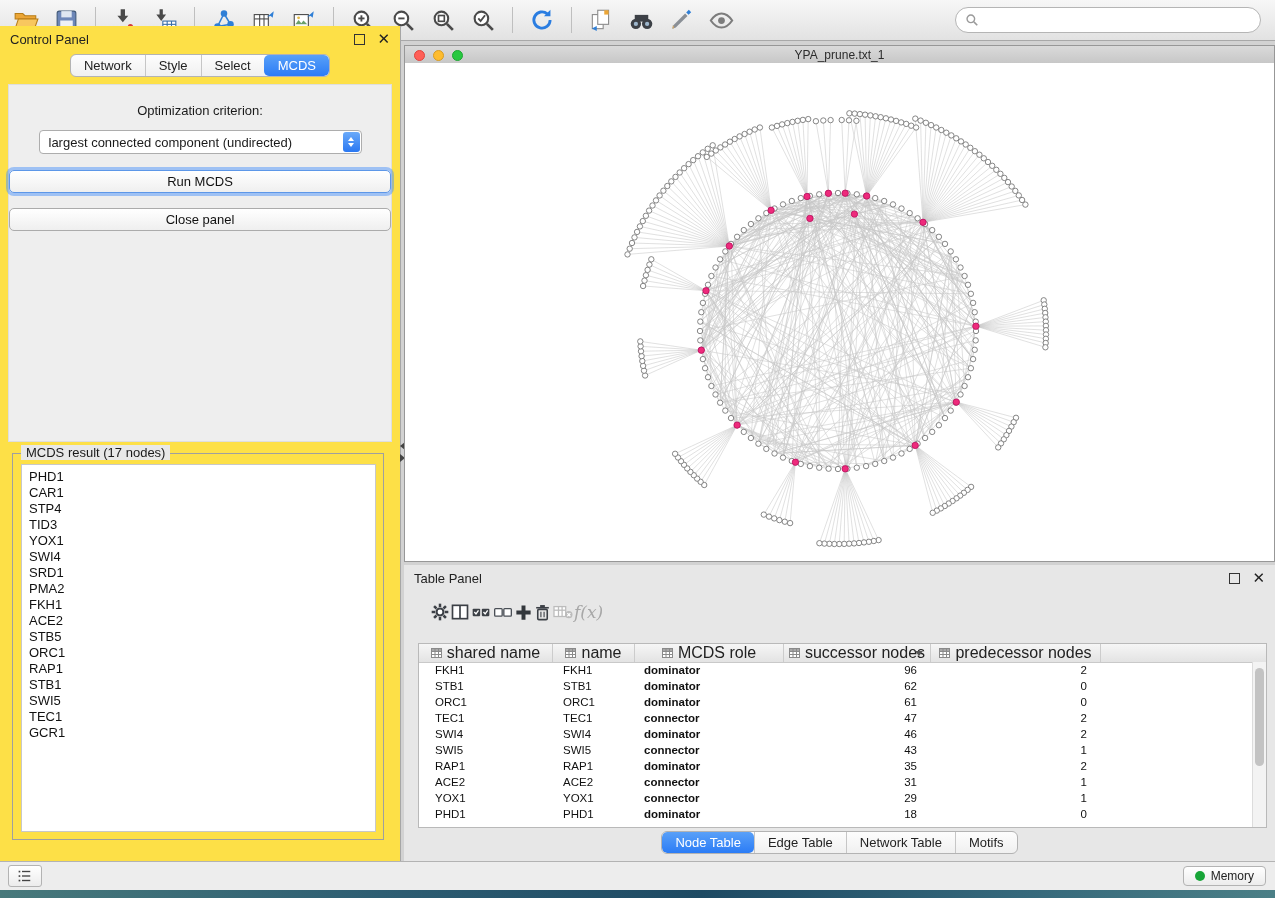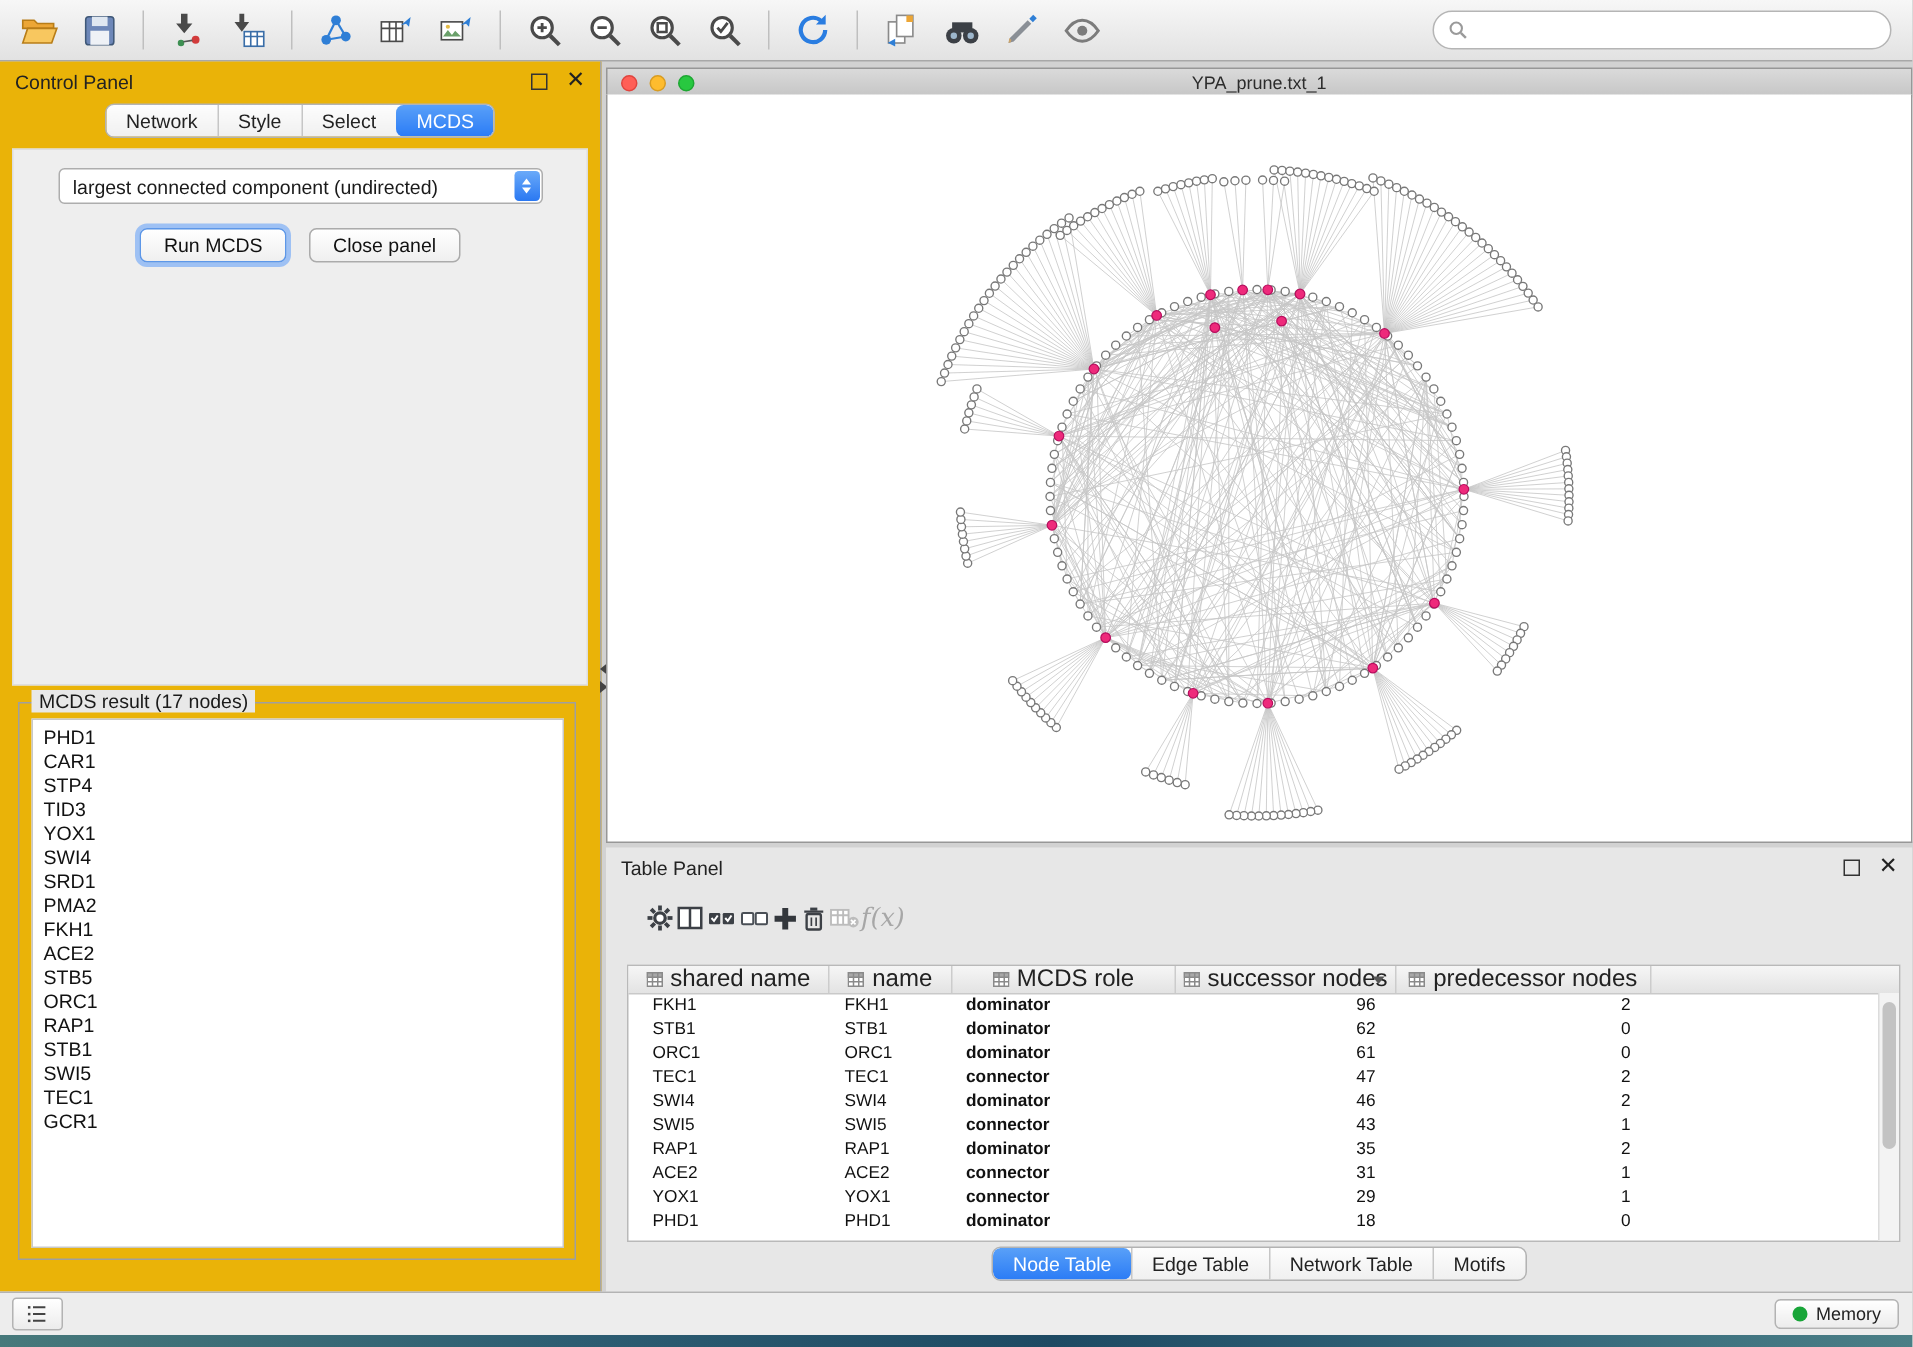--- a/index.html
+++ b/index.html
@@ -12,41 +12,41 @@
   
   .toolbar{position:absolute;top:0;left:0;right:0;height:40px;
     background:linear-gradient(#f7f7f7,#e2e2e2);border-bottom:1px solid #a8a8a8;
     display:flex;align-items:center;padding:0 8px;gap:4px;}
   .tb-btn{width:36px;height:30px;display:flex;align-items:center;justify-content:center;border-radius:4px;}
   .tb-sep{width:1px;height:26px;background:#bfbfbf;margin:0 7px;}
   .search{margin-left:auto;margin-right:6px;width:286px;height:24px;background:#fff;
     border:1px solid #b5b5b5;border-radius:13px;display:flex;align-items:center;padding:0 9px;gap:6px;}
   .search input{border:none;outline:none;background:transparent;flex:1;font:inherit;font-size:12px;}
   
-  #control-panel{position:absolute;top:41px;left:0;width:400px;bottom:36px;
-    background:#eab308;border-right:1px solid #a6a6a6;}
+  #control-panel{position:absolute;top:26px;left:0;width:400px;bottom:36px;
+    background:#fde047;border-right:1px solid #a6a6a6;}
   .panel-header{height:26px;display:flex;align-items:center;padding:0 10px;font-size:13px;color:#222;}
   .win-btns{margin-left:auto;display:flex;gap:12px;align-items:center;}
   .float-btn{width:9px;height:9px;border:1.5px solid #333;}
   .close-btn{font-size:15px;font-weight:bold;color:#222;line-height:10px;}
   .cp-tabs-row{display:flex;justify-content:center;margin-top:2px;}
   .seg{display:inline-flex;border:1px solid #b3b3b3;border-radius:6px;
     background:linear-gradient(#fdfdfd,#f0f0f0);overflow:hidden;}
   .seg-tab{padding:3px 13px;font-size:13px;color:#222;border-left:1px solid #c6c6c6;white-space:nowrap;}
   .seg-tab:first-child{border-left:none;}
   .seg-tab.active{background:linear-gradient(#59a0f8,#2b7cf6);color:#fff;border-radius:5px;border-left-color:transparent;}
   .cp-body{position:absolute;top:58px;left:8px;right:8px;height:356px;background:#eeeeee;border:1px solid #dedede;}
   .opt-label{text-align:center;margin-top:18px;font-size:13px;}
   .dropdown{margin:12px auto 16px;width:312px;height:22px;background:#fff;border:1px solid #adadad;
     border-radius:4px;display:flex;align-items:center;padding-left:9px;position:relative;font-size:13px;}
   .dd-stepper{position:absolute;right:1px;top:1px;bottom:1px;width:17px;border-radius:3px;
     background:linear-gradient(#6aaaf9,#2a78f2);display:flex;flex-direction:column;align-items:center;justify-content:center;gap:2px;}
   .tri-up{width:0;height:0;border-left:3.5px solid transparent;border-right:3.5px solid transparent;border-bottom:4px solid #fff;}
   .tri-dn{width:0;height:0;border-left:3.5px solid transparent;border-right:3.5px solid transparent;border-top:4px solid #fff;}
-  .btn-row{display:flex;justify-content:center;gap:15px;margin-top:14px;}
+  .btn-row{display:flex;justify-content:center;gap:15px;margin-top:14px;flex-direction:column;}
   .mac-btn{background:linear-gradient(#ffffff,#efefef);border:1px solid #ababab;border-radius:5px;
     padding:3px 15px;font-size:13px;color:#111;}
   .mac-btn.focused{box-shadow:0 0 0 3px rgba(77,148,250,.5);border-color:#5d97e8;}
   .group-box{position:absolute;left:12px;right:16px;top:427px;bottom:22px;border:1px solid #9f9f9f;}
   .group-legend{position:absolute;top:-9px;left:8px;background:#e8e8e8;padding:0 5px;font-size:13px;}
   .list-box{position:absolute;left:8px;right:7px;top:10px;bottom:7px;background:#fff;
     border:1px solid #c8c8c8;padding:4px 7px;overflow:hidden;}
   .list-item{font-size:13px;line-height:16px;color:#111;}
   
   .split-handle{position:absolute;left:398px;top:440px;width:8px;height:24px;
@@ -261,20 +261,21 @@
   </div>
   <div class="cp-tabs-row">
     <div class="seg" id="cp-tabs">
         <div class="seg-tab">Network</div>
         <div class="seg-tab">Style</div>
         <div class="seg-tab">Select</div>
         <div class="seg-tab active">MCDS</div>
       </div>
   </div>
   <div class="cp-body">
+    <div class="opt-label">Optimization criterion:</div>
     <div class="dropdown">
       <span>largest connected component (undirected)</span>
       <span class="dd-stepper">
           <span class="tri-up"></span>
           <span class="tri-dn"></span>
         </span>
     </div>
     <div class="btn-row">
       <button class="mac-btn focused">Run MCDS</button>
       <button class="mac-btn">Close panel</button>

